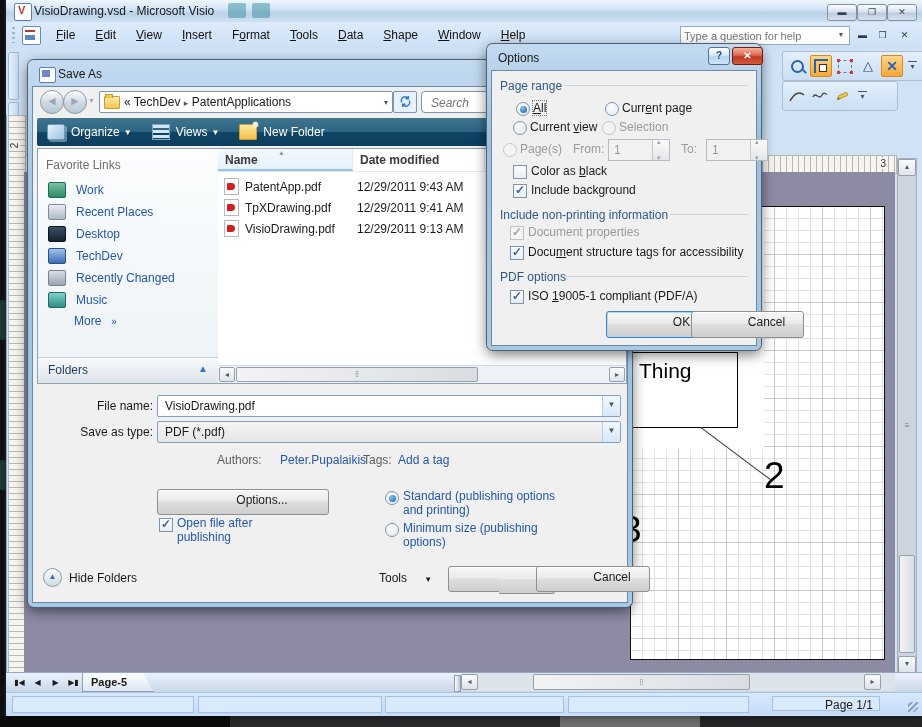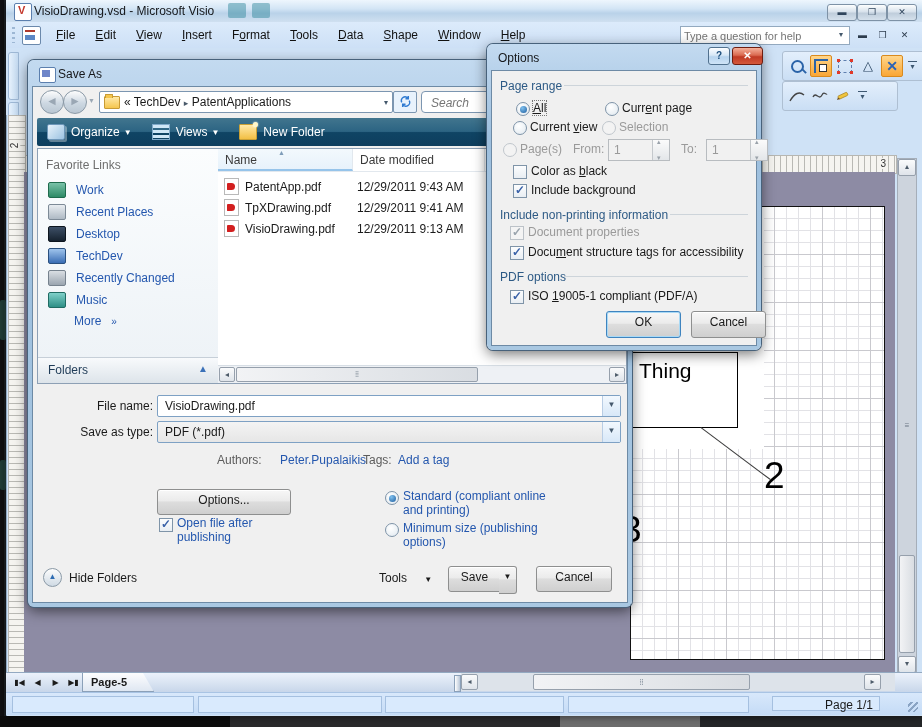--- a/index.html
+++ b/index.html
@@ -120,21 +120,21 @@
   .lbl{position:absolute;white-space:nowrap;}
   .lbl.dis{color:#9a9a9a;}
   .spin{position:absolute;width:60px;height:20px;border:1px solid #b8bcc0;background:#f1f1f1;color:#9a9a9a;}
   .spin .val{position:absolute;left:5px;top:3px;}
   .spin .arrows{position:absolute;right:0;top:0;width:16px;height:100%;border-left:1px solid #c4c8cc;
      background:linear-gradient(180deg,#fbfbfb,#e3e6e9);}
   .spin .arrows::before{content:"▴";position:absolute;top:-2px;left:4px;font-size:7px;color:#9aa2aa;}
   .spin .arrows::after{content:"▾";position:absolute;bottom:-2px;left:4px;font-size:7px;color:#9aa2aa;}
   .vbtn{position:absolute;border:1px solid #8e8f8f;border-radius:3px;text-align:center;
      background:linear-gradient(180deg,#f7f7f7,#ebebeb 45%,#dddddd 50%,#cfcfcf);
-     box-shadow:inset 0 1px 0 #fff;font-size:12px;color:#1a1a1a;}
+     box-shadow:inset 0 1px 0 #fff;font-size:12px;color:#1a1a1a;padding-left:38px;}
   .vbtn.def{border-color:#3f84bf;box-shadow:inset 0 0 0 1px #a9d9f5,inset 0 1px 0 #dff3ff;}
   .qbtn{position:absolute;top:3px;height:16px;border:1px solid #51718e;border-radius:3px;text-align:center;
      font-size:10px;font-weight:bold;line-height:15px;}
   .qbtn.help{width:20px;background:linear-gradient(180deg,#fdfeff,#d7e8f7 45%,#b7d4ee 55%,#cfe4f7);color:#1c4f7e;}
   .qbtn.close{width:29px;background:linear-gradient(180deg,#f5b19b,#da6a50 45%,#c03a24 55%,#d4593c);color:#fff;border-color:#6e1d10;}
   .qbtn.close::before{content:"✕";}
 
   
   .circle-btn{position:absolute;width:22px;height:22px;border-radius:50%;border:1px solid #8b9aa7;
      background:linear-gradient(180deg,#fdfdfd,#cdd8e2 55%,#bac7d3);text-align:center;line-height:20px;color:#9aa7b4;font-size:12px;}
@@ -149,21 +149,21 @@
   .ico16{width:16px;height:14px;position:relative;}
   .ico-organize{background:linear-gradient(135deg,#e8f2fa,#9cc3e2);border:1px solid #6d96b8;border-radius:2px;box-shadow:2px 2px 0 rgba(255,255,255,.35);}
   .ico-views{background:repeating-linear-gradient(180deg,#cfe6f6 0 3px,transparent 3px 5px);border:1px solid #7fa8c8;}
   .ico-newfolder{background:linear-gradient(180deg,#ffe9a8,#f2bf44);border:1px solid #caa035;border-radius:1px;}
   .ico-newfolder::after{content:"";position:absolute;right:-2px;top:-3px;width:5px;height:5px;background:#fff7c9;border-radius:50%;box-shadow:0 0 2px #fff;}
   .browse-box{position:absolute;border:1px solid #8da0b5;background:#fff;}
   .sidebar{position:absolute;background:linear-gradient(180deg,#fbfdfe,#eef3f7);border-right:1px solid #d7dee5;}
   .fl-item{position:absolute;left:10px;display:flex;align-items:center;gap:10px;color:#2457ae;}
   .fl-ico{width:16px;height:14px;border-radius:2px;position:relative;}
   .hdr-row{position:absolute;left:0;right:0;top:0;height:22px;background:#fff;border-bottom:1px solid #e2e8ee;}
-  .hdr-cell{position:absolute;top:0;height:22px;box-sizing:border-box;padding:4px 8px 0 7px;color:#3a3a3a;border-right:1px solid #e2e8ee;}
+  .hdr-cell{position:absolute;top:0;height:22px;box-sizing:border-box;padding:4px 8px 0 7px;color:#3a3a3a;border-right:1px solid #e2e8ee;font-weight:bold;}
   .hdr-cell.sorted{background:linear-gradient(180deg,#f3f9fd,#e7f2fb);border-bottom:2px solid #96c4ea;}
   .sort-arrow{position:absolute;top:0px;left:60px;font-size:7px;color:#7f9db9;}
   .file-row{position:absolute;left:0;height:21px;display:flex;align-items:center;}
   .pdf-ico{width:13px;height:15px;background:#fff;border:1px solid #b9b9b9;position:relative;margin-right:6px;}
   .pdf-ico::after{content:"";position:absolute;left:2px;top:4px;width:8px;height:7px;background:#d21f1f;border-radius:1px 4px 4px 1px;}
   .combo{position:absolute;height:20px;border:1px solid #7ea1c4;border-radius:2px;background:#fff;}
   .combo .cval{position:absolute;left:7px;top:3px;white-space:nowrap;}
   .combo .cdd{position:absolute;right:0;top:0;width:17px;height:100%;border-left:1px solid #b9cde4;
      background:linear-gradient(180deg,#f2f8fe,#d8e8f8);text-align:center;font-size:8px;color:#44586c;line-height:18px;}
   .combo.gray{background:linear-gradient(180deg,#f4f4f4,#e6e6e6);}
@@ -460,21 +460,21 @@
     <span class="abs gray-lbl" style="left:184px;top:366px">Authors:</span>
     <span class="abs blue" style="left:247px;top:366px">Peter.Pupalaikis</span>
     <span class="abs gray-lbl" style="left:330px;top:366px">Tags:</span>
     <span class="abs blue" style="left:365px;top:366px">Add a tag</span>
 
     <span class="vbtn" style="left:124px;top:402px;width:132px;height:21px;padding-top:3px">Options...</span>
     <span class="check on" style="left:126px;top:431px"></span>
     <span class="lbl blue" style="left:144px;top:429px;width:130px;white-space:normal">Open file after publishing</span>
 
     <span class="radio sel" style="left:352px;top:404px"></span>
-    <span class="lbl blue" style="left:370px;top:402px;width:160px;white-space:normal">Standard (compliant online and printing)</span>
+    <span class="lbl blue" style="left:370px;top:402px;width:160px;white-space:normal">Standard (publishing options and printing)</span>
     <span class="radio" style="left:352px;top:436px"></span>
     <span class="lbl blue" style="left:370px;top:434px;width:170px;white-space:normal">Minimum size (publishing options)</span>
 
     <span class="round-toggle" style="left:10px;top:481px">▲</span>
     <span class="abs" style="left:36px;top:484px">Hide Folders</span>
     <span class="abs" style="left:346px;top:484px">
       <span>Tools</span>
       <span style="font-size:8px;margin-left:14px">▼</span>
     </span>
     <span class="vbtn" style="left:415px;top:479px;width:51px;height:21px;padding-top:3px;border-radius:3px 0 0 3px">Save</span>

